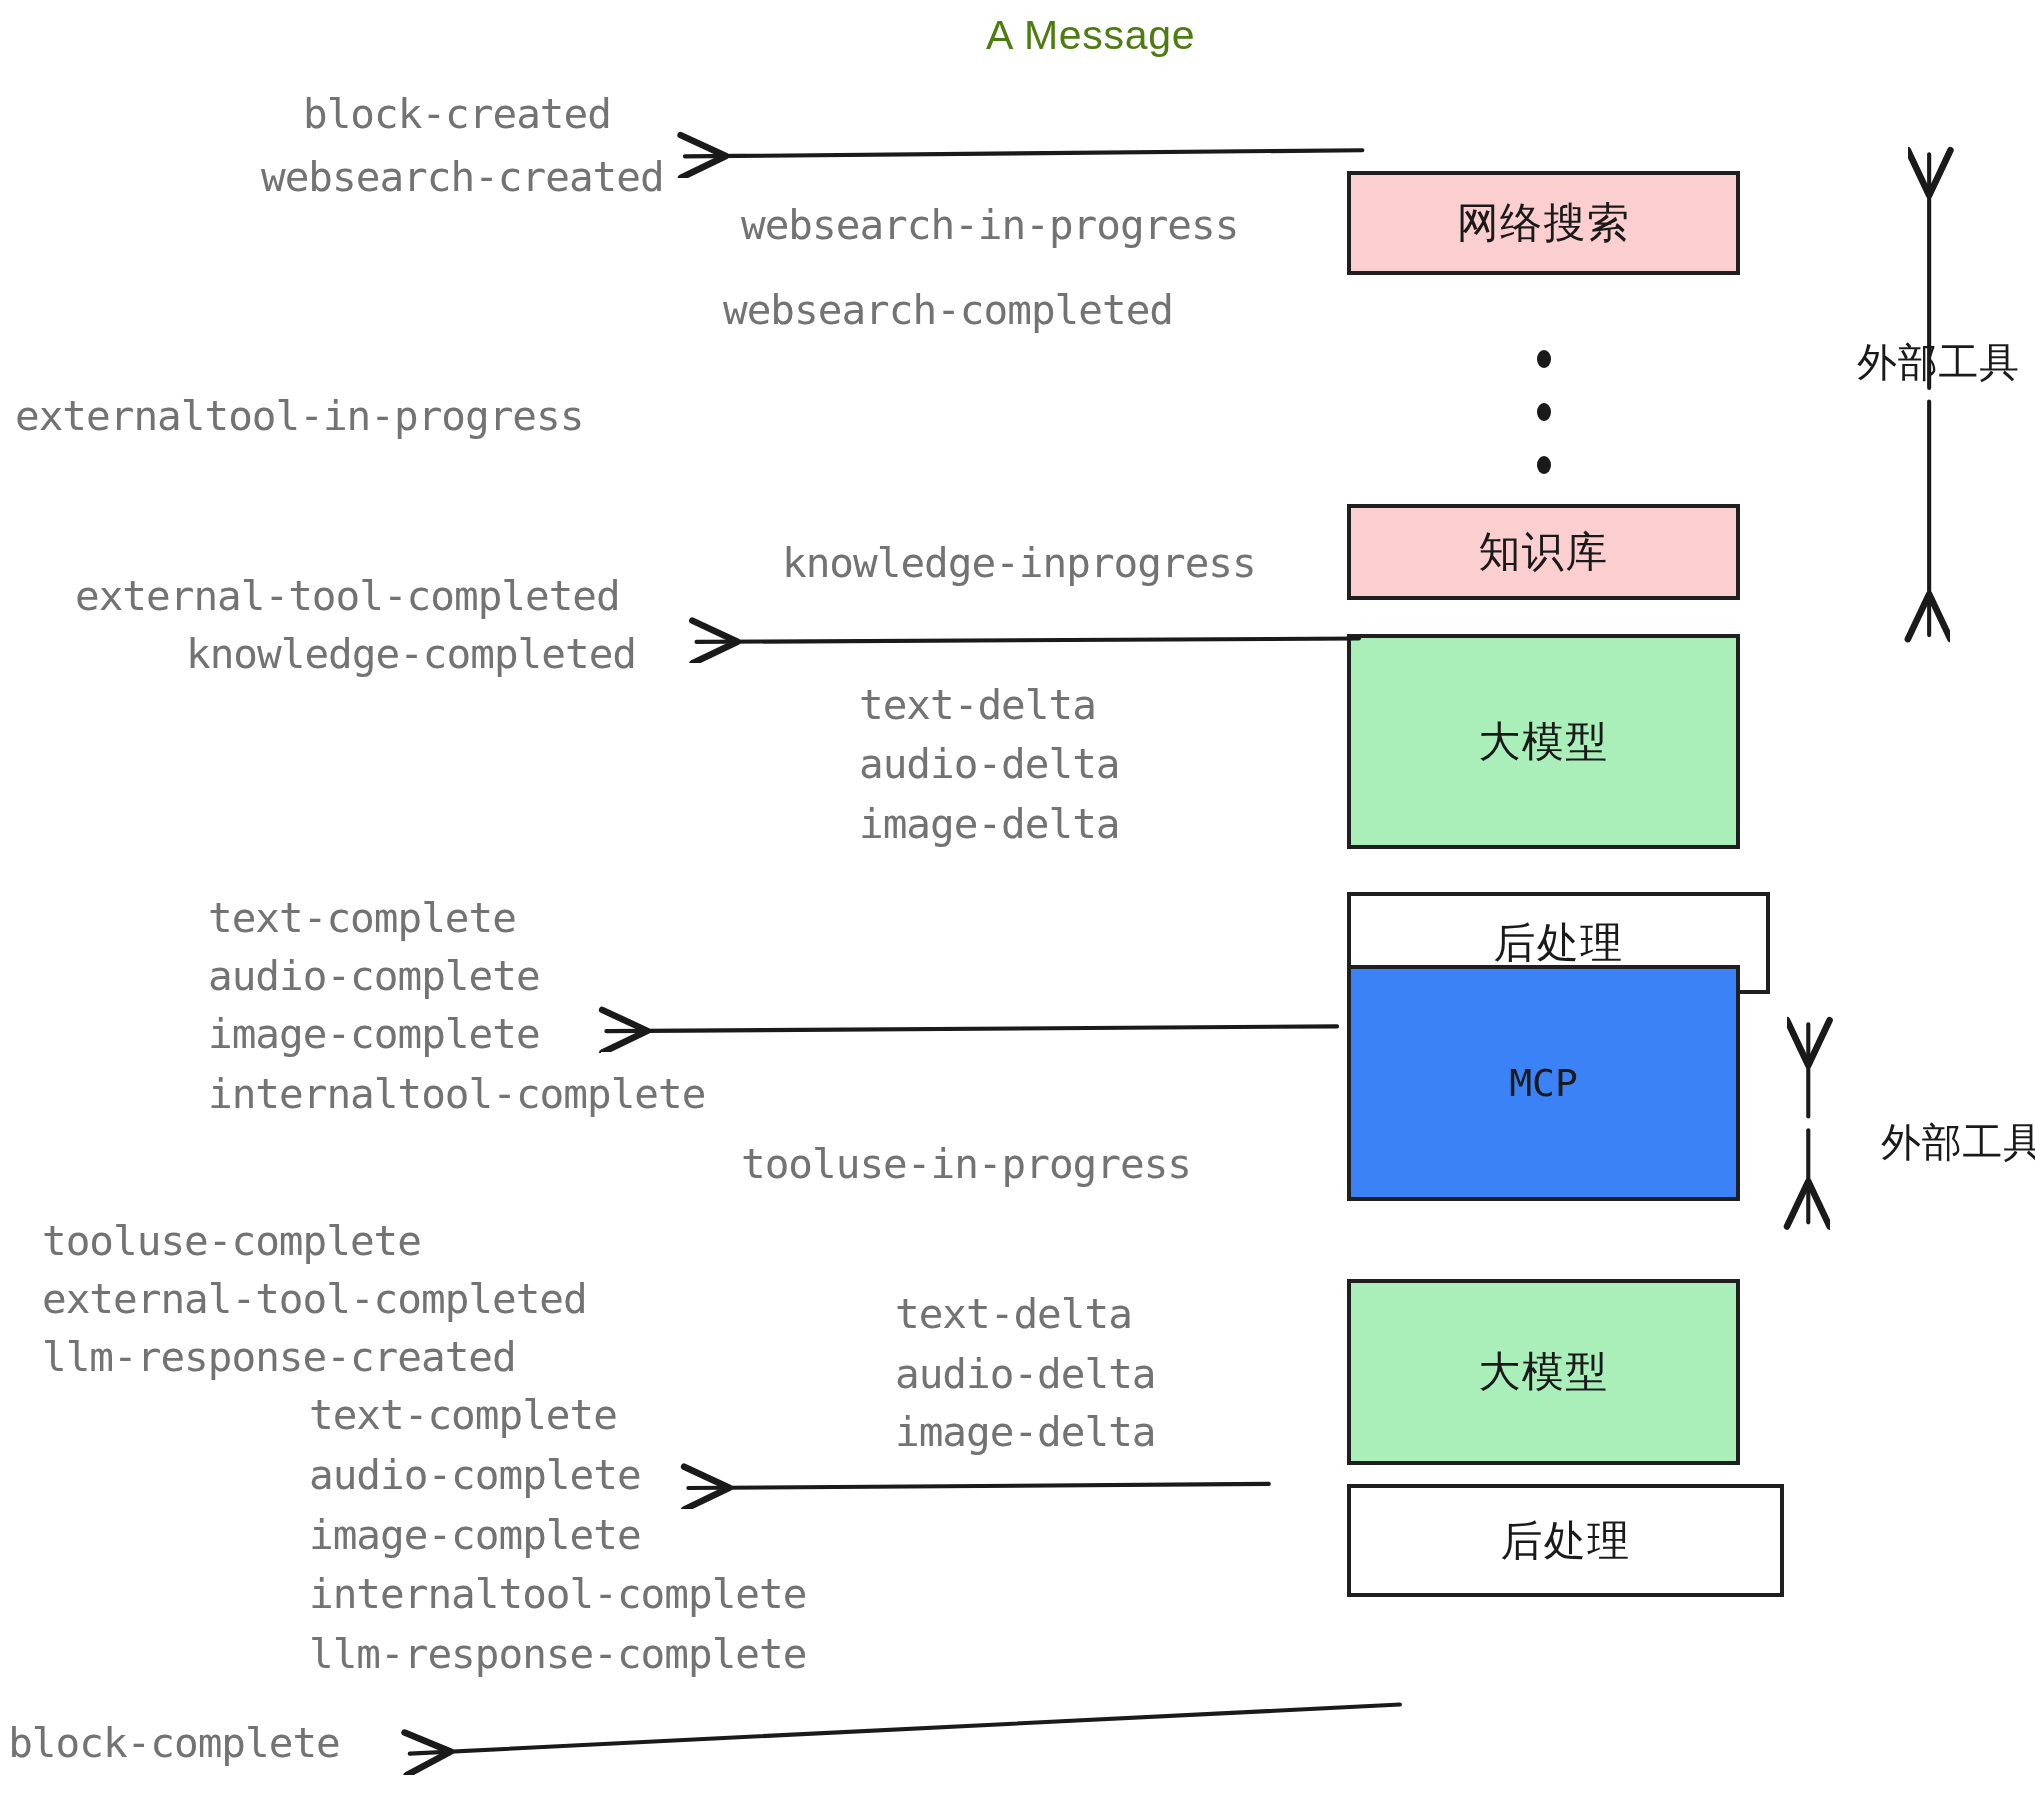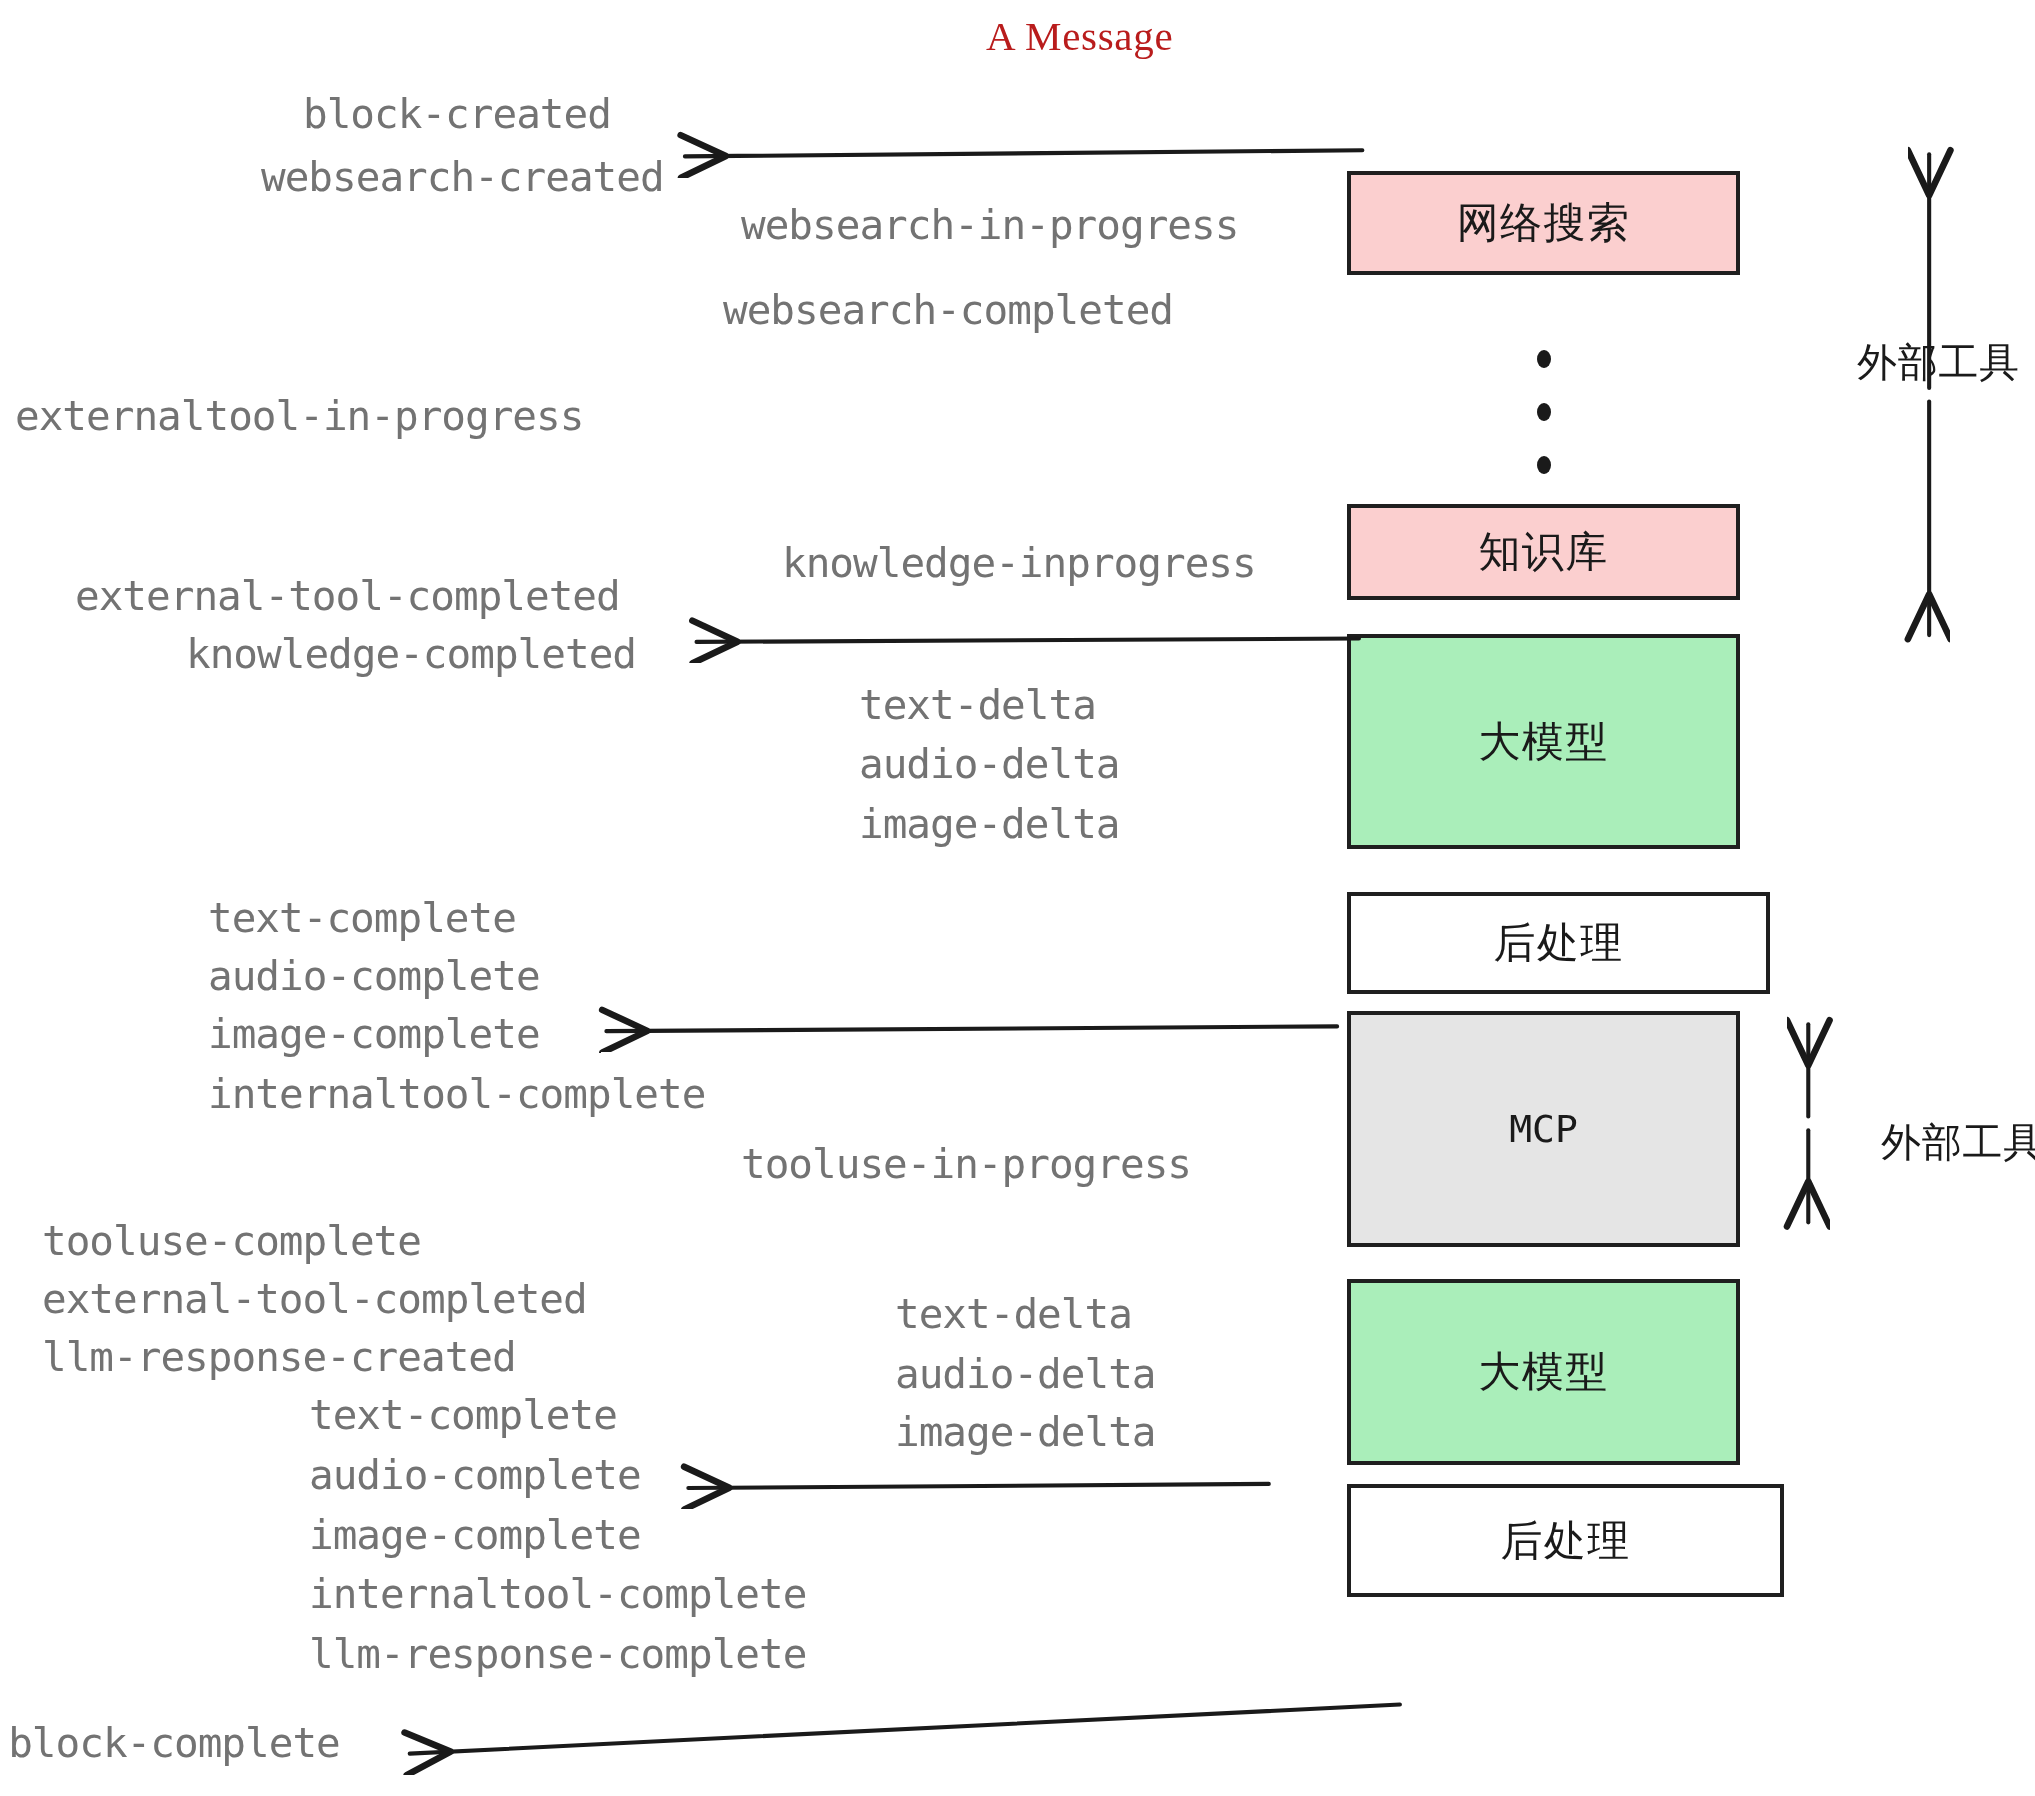--- a/index.html
+++ b/index.html
@@ -19,23 +19,23 @@
     position: absolute;
     font-family: "DejaVu Sans Mono", "Liberation Mono", monospace;
     font-size: 41px;
     line-height: 1.0;
     color: #737373;
     white-space: pre;
     letter-spacing: -1px;
   }
   .title {
     position: absolute;
-    font-family: Liberation Serif, serif;
+    font-family: Liberation Sans, sans-serif;
     font-size: 41px;
-    color: #b91c1c;
+    color: #4d7c0f;
     white-space: pre;
     letter-spacing: 0.7px;
   }
   .box {
     position: absolute;
     border: 4.1px solid #1f1f1f;
     box-sizing: border-box;
     display: flex;
     align-items: center;
     justify-content: center;
@@ -89,21 +89,21 @@
       </div>
       <div class="box" style="left: 1347px; top: 504px; width: 393px; height: 96px; background: rgb(251, 207, 207);">
         <span>知识库</span>
       </div>
       <div class="box" style="left: 1347px; top: 634px; width: 393px; height: 215px; background: rgb(170, 238, 186);">
         <span>大模型</span>
       </div>
       <div class="box" style="left: 1347px; top: 892px; width: 423px; height: 102px; background: rgb(255, 255, 255);">
         <span>后处理</span>
       </div>
-      <div class="box mono" style="left: 1347px; top: 1011px; width: 393px; height: 236px; background: #e5e5e5;">
+      <div class="box mono" style="left: 1347px; top: 965px; width: 393px; height: 236px; background: #3b82f6;">
         <span>MCP</span>
       </div>
       <div class="box" style="left: 1347px; top: 1279px; width: 393px; height: 186px; background: rgb(170, 238, 186);">
         <span>大模型</span>
       </div>
       <div class="box" style="left: 1347px; top: 1484px; width: 437px; height: 113px; background: rgb(255, 255, 255);">
         <span>后处理</span>
       </div>
     </div>
 

